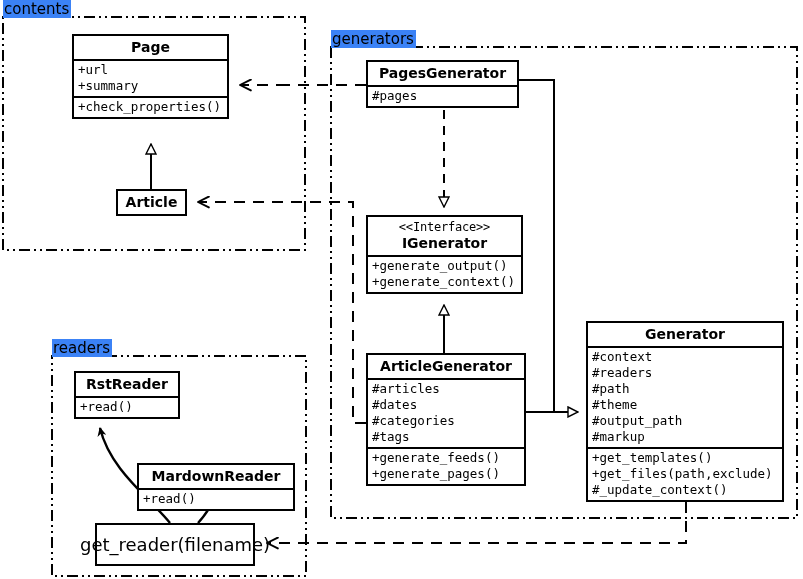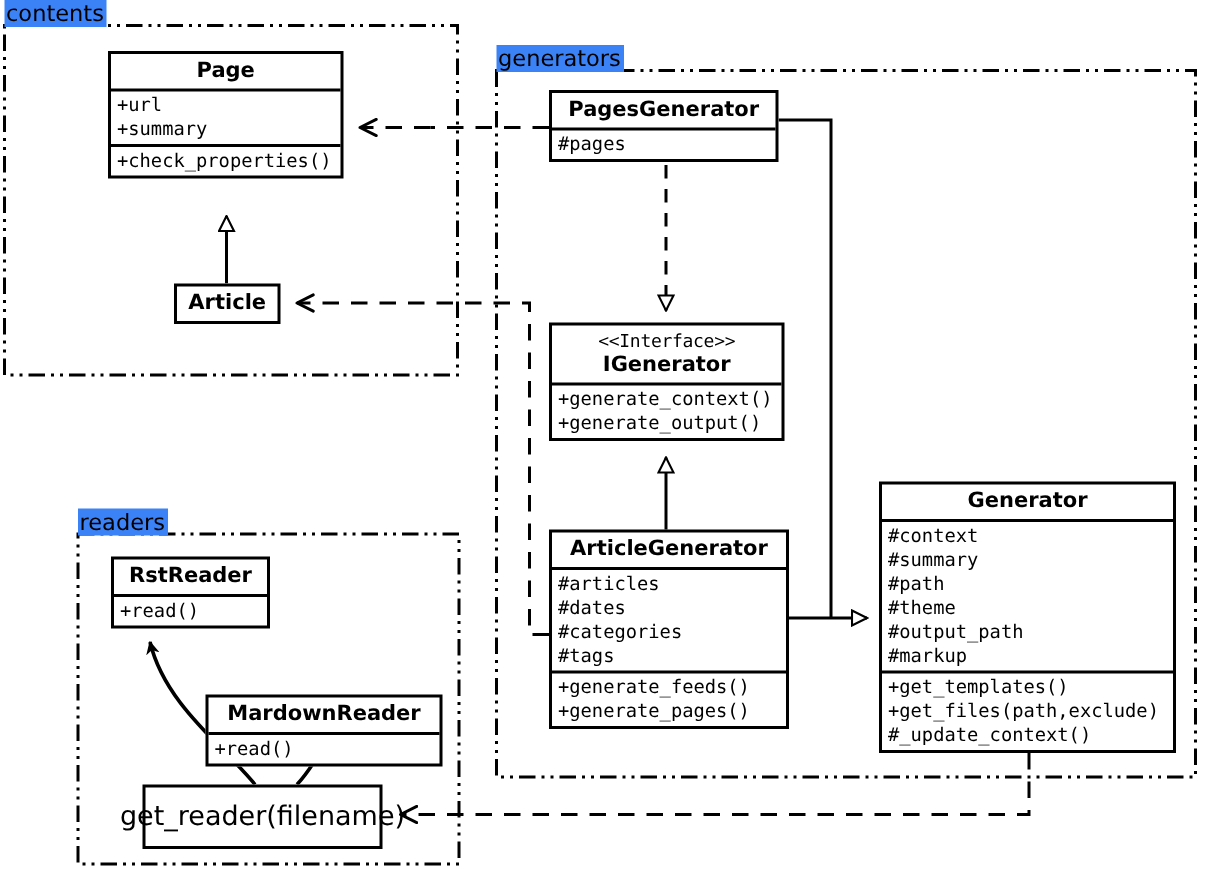--- a/index.html
+++ b/index.html
@@ -185,22 +185,22 @@
       <div class="uml-item">#pages</div>
     </div>
   </div>
 
   <div class="uml-class" style="left:366px; top:215px; width:157px;">
     <div class="uml-name">
       <span class="uml-stereotype">&lt;&lt;Interface&gt;&gt;</span>
       <span>IGenerator</span>
     </div>
     <div class="uml-compartment">
+      <div class="uml-item">+generate_output()</div>
       <div class="uml-item">+generate_context()</div>
-      <div class="uml-item">+generate_output()</div>
     </div>
   </div>
 
   <div class="uml-class" style="left:366px; top:353px; width:160px;">
     <div class="uml-name">ArticleGenerator</div>
     <div class="uml-compartment">
       <div class="uml-item">#articles</div>
       <div class="uml-item">#dates</div>
       <div class="uml-item">#categories</div>
       <div class="uml-item">#tags</div>
@@ -208,21 +208,21 @@
     <div class="uml-compartment">
       <div class="uml-item">+generate_feeds()</div>
       <div class="uml-item">+generate_pages()</div>
     </div>
   </div>
 
   <div class="uml-class" style="left:586px; top:321px; width:198px;">
     <div class="uml-name">Generator</div>
     <div class="uml-compartment">
       <div class="uml-item">#context</div>
-      <div class="uml-item">#summary</div>
+      <div class="uml-item">#readers</div>
       <div class="uml-item">#path</div>
       <div class="uml-item">#theme</div>
       <div class="uml-item">#output_path</div>
       <div class="uml-item">#markup</div>
     </div>
     <div class="uml-compartment">
       <div class="uml-item">+get_templates()</div>
       <div class="uml-item">+get_files(path,exclude)</div>
       <div class="uml-item">#_update_context()</div>
     </div>

